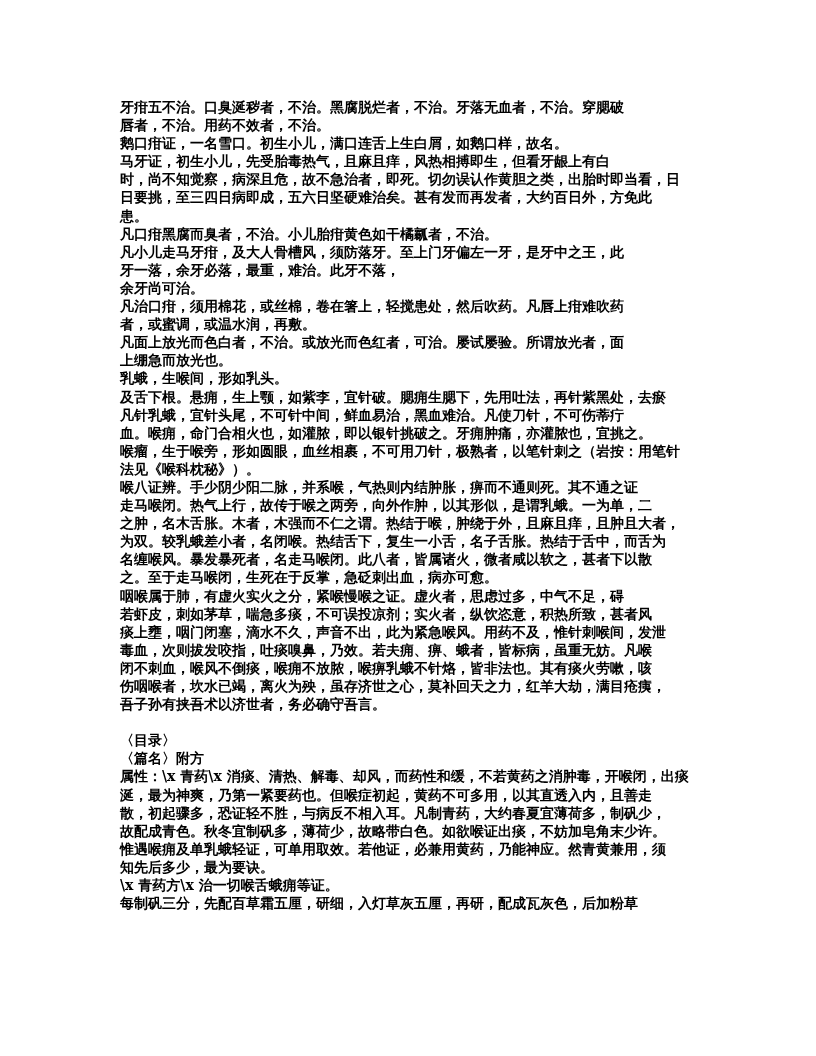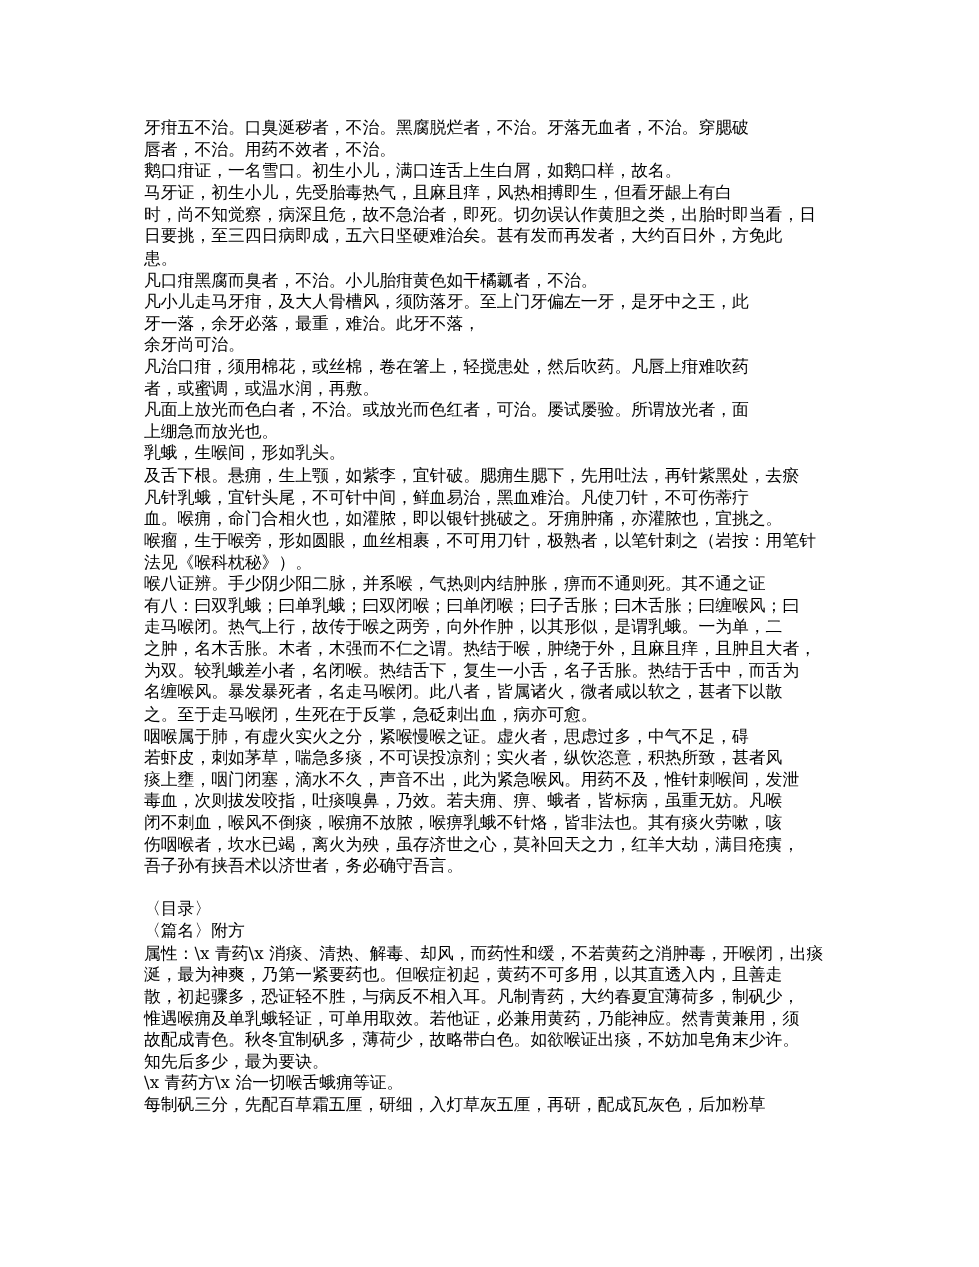--- a/index.html
+++ b/index.html
@@ -6,20 +6,21 @@
   body { width: 816px; height: 1056px; position: relative; overflow: hidden; }
   .page {
     position: absolute;
     left: 120px;
     top: 98px;
     width: 600px;
     font-family: "DejaVu Serif", "Liberation Serif", serif;
     font-size: 14px;
     line-height: 18.1px;
     color: #000000;
+    font-weight: bold;
   }
   .line { white-space: nowrap; height: 18.1px; }
   .blank { height: 18.1px; }
 </style>
 </head>
 <body>
 
 <div class="page">
   <div>
     <div class="line">牙疳五不治。口臭涎秽者，不治。黑腐脱烂者，不治。牙落无血者，不治。穿腮破</div>
@@ -37,21 +38,20 @@
     <div class="line">者，或蜜调，或温水润，再敷。</div>
     <div class="line">凡面上放光而色白者，不治。或放光而色红者，可治。屡试屡验。所谓放光者，面</div>
     <div class="line">上绷急而放光也。</div>
     <div class="line">乳蛾，生喉间，形如乳头。</div>
     <div class="line">及舌下根。悬痈，生上颚，如紫李，宜针破。腮痈生腮下，先用吐法，再针紫黑处，去瘀</div>
     <div class="line">凡针乳蛾，宜针头尾，不可针中间，鲜血易治，黑血难治。凡使刀针，不可伤蒂疔</div>
     <div class="line">血。喉痈，命门合相火也，如灌脓，即以银针挑破之。牙痈肿痛，亦灌脓也，宜挑之。</div>
     <div class="line">喉瘤，生于喉旁，形如圆眼，血丝相裹，不可用刀针，极熟者，以笔针刺之（岩按：用笔针</div>
     <div class="line">法见《喉科枕秘》）。</div>
     <div class="line">喉八证辨。手少阴少阳二脉，并系喉，气热则内结肿胀，痹而不通则死。其不通之证</div>
-    <div class="line">有八：曰双乳蛾；曰单乳蛾；曰双闭喉；曰单闭喉；曰子舌胀；曰木舌胀；曰缠喉风；曰</div>
     <div class="line">走马喉闭。热气上行，故传于喉之两旁，向外作肿，以其形似，是谓乳蛾。一为单，二</div>
     <div class="line">之肿，名木舌胀。木者，木强而不仁之谓。热结于喉，肿绕于外，且麻且痒，且肿且大者，</div>
     <div class="line">为双。较乳蛾差小者，名闭喉。热结舌下，复生一小舌，名子舌胀。热结于舌中，而舌为</div>
     <div class="line">名缠喉风。暴发暴死者，名走马喉闭。此八者，皆属诸火，微者咸以软之，甚者下以散</div>
     <div class="line">之。至于走马喉闭，生死在于反掌，急砭刺出血，病亦可愈。</div>
     <div class="line">咽喉属于肺，有虚火实火之分，紧喉慢喉之证。虚火者，思虑过多，中气不足，碍</div>
     <div class="line">若虾皮，刺如茅草，喘急多痰，不可误投凉剂；实火者，纵饮恣意，积热所致，甚者风</div>
     <div class="line">痰上壅，咽门闭塞，滴水不久，声音不出，此为紧急喉风。用药不及，惟针刺喉间，发泄</div>
     <div class="line">毒血，次则拔发咬指，吐痰嗅鼻，乃效。若夫痈、痹、蛾者，皆标病，虽重无妨。凡喉</div>
     <div class="line">闭不刺血，喉风不倒痰，喉痈不放脓，喉痹乳蛾不针烙，皆非法也。其有痰火劳嗽，咳</div>
@@ -60,19 +60,19 @@
   </div>
 
   <div class="blank"></div>
 
   <div>
     <div class="line">〈目录〉</div>
     <div class="line">〈篇名〉附方</div>
     <div class="line">属性：\x 青药\x 消痰、清热、解毒、却风，而药性和缓，不若黄药之消肿毒，开喉闭，出痰</div>
     <div class="line">涎，最为神爽，乃第一紧要药也。但喉症初起，黄药不可多用，以其直透入内，且善走</div>
     <div class="line">散，初起骤多，恐证轻不胜，与病反不相入耳。凡制青药，大约春夏宜薄荷多，制矾少，</div>
+    <div class="line">故配成青色。秋冬宜制矾多，薄荷少，故略带白色。如欲喉证出痰，不妨加皂角末少许。</div>
     <div class="line">惟遇喉痈及单乳蛾轻证，可单用取效。若他证，必兼用黄药，乃能神应。然青黄兼用，须</div>
-    <div class="line">故配成青色。秋冬宜制矾多，薄荷少，故略带白色。如欲喉证出痰，不妨加皂角末少许。</div>
     <div class="line">知先后多少，最为要诀。</div>
     <div class="line">\x 青药方\x 治一切喉舌蛾痈等证。</div>
     <div class="line">每制矾三分，先配百草霜五厘，研细，入灯草灰五厘，再研，配成瓦灰色，后加粉草</div>
   </div>
 </div>
 
 </body></html>

